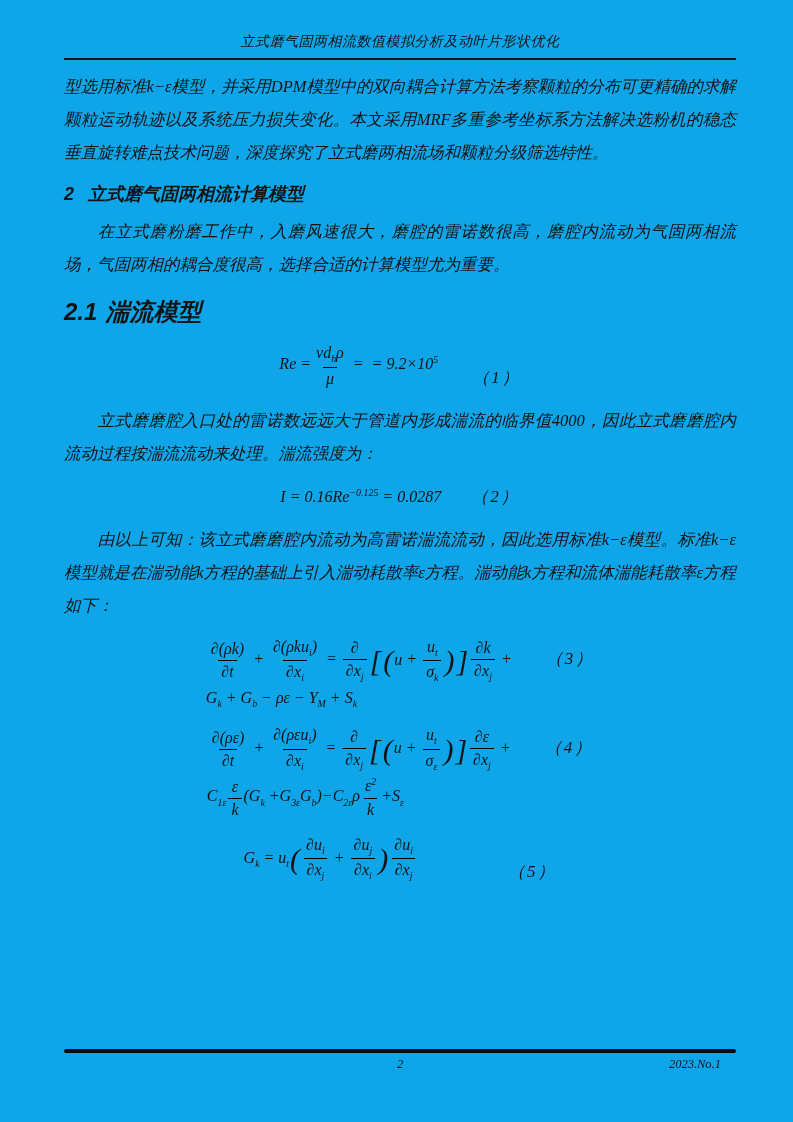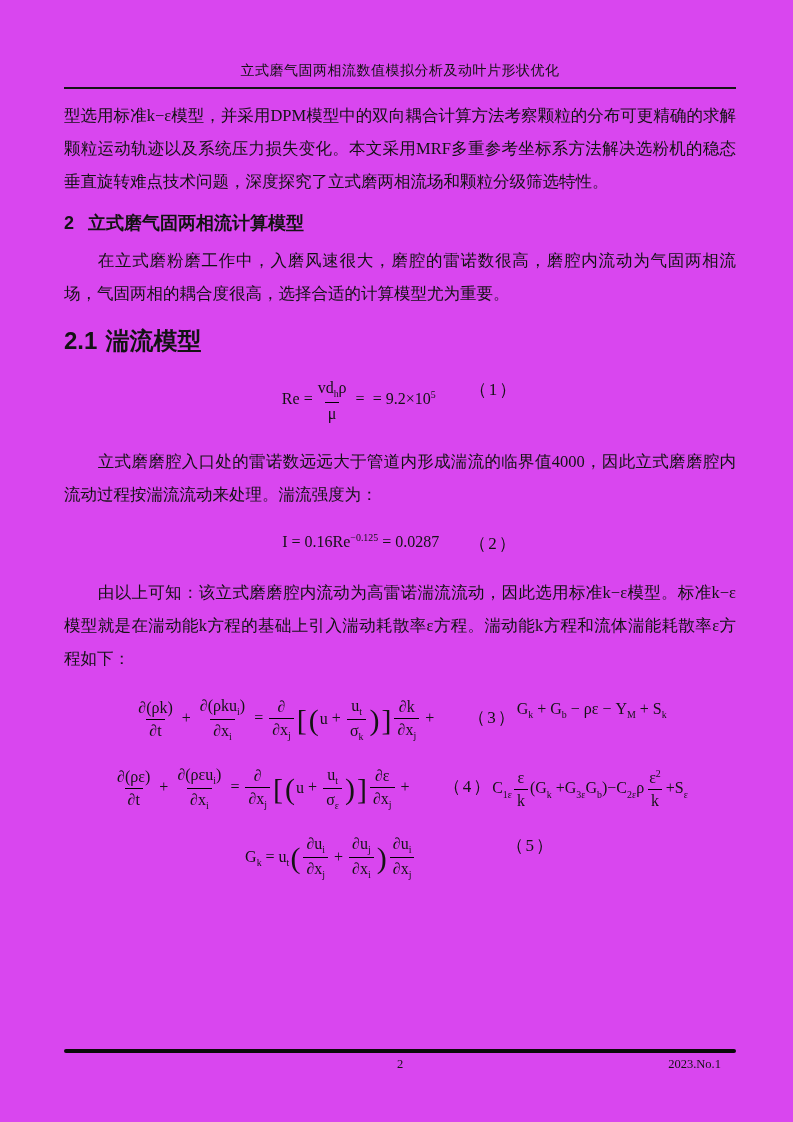--- a/index.html
+++ b/index.html
@@ -1,24 +1,25 @@
 <!DOCTYPE html>
 <html><head>
 <meta charset="utf-8">
 <style>
   html,body{margin:0;padding:0;background:#ffffff;}
   .page{
     position:relative;
     width:793px;height:1122px;
-    background:#d946ef;
+    background:#0ea5e9;
     box-sizing:border-box;
-    padding:62px 57px 0 64px;
+    padding:33px 57px 0 64px;
     font-family:"Liberation Serif","DejaVu Serif",serif;
     color:#131313;
     overflow:hidden;
+    font-style:italic;
   }
   
   .pg-header-title{
     text-align:center;
     font-size:14px;
     letter-spacing:.5px;
     padding-bottom:7px;
   }
   .pg-header-rule{
     border-bottom:2px solid #151515;
@@ -41,25 +42,25 @@
   }
   .sec-heading .sec-num{margin-right:14px;}
   .subsec-heading{
     font-family:"Liberation Sans","DejaVu Sans",sans-serif;
     font-size:24px;font-weight:700;
     margin:15px 0 5px;
   }
   .subsec-heading .sec-num{margin-right:8px;}
   
   .equation{
-    display:flex;justify-content:center;align-items:flex-start;
-    margin:21px 0;
+    display:flex;justify-content:center;align-items:flex-end;
+    margin:15px 0;
     font-size:16px;
   }
-  .eq-main{display:flex;flex-direction:row;align-items:flex-start;}
+  .eq-main{display:flex;flex-direction:column;align-items:flex-start;}
   .eq-line{display:block;line-height:1.25;white-space:nowrap;}
   .eq-line + .eq-line{margin-top:3px;}
   .frac{
     display:inline-flex;flex-direction:column;align-items:center;
     vertical-align:middle;margin:0 2px;line-height:1.25;text-align:center;
   }
   .frac .num{display:block;padding:0 3px 1px;}
   .frac .den{display:block;border-top:1px solid #000;padding:1px 3px 0;}
   sub,sup{font-size:62%;}
   .mo{margin:0 4px;}

